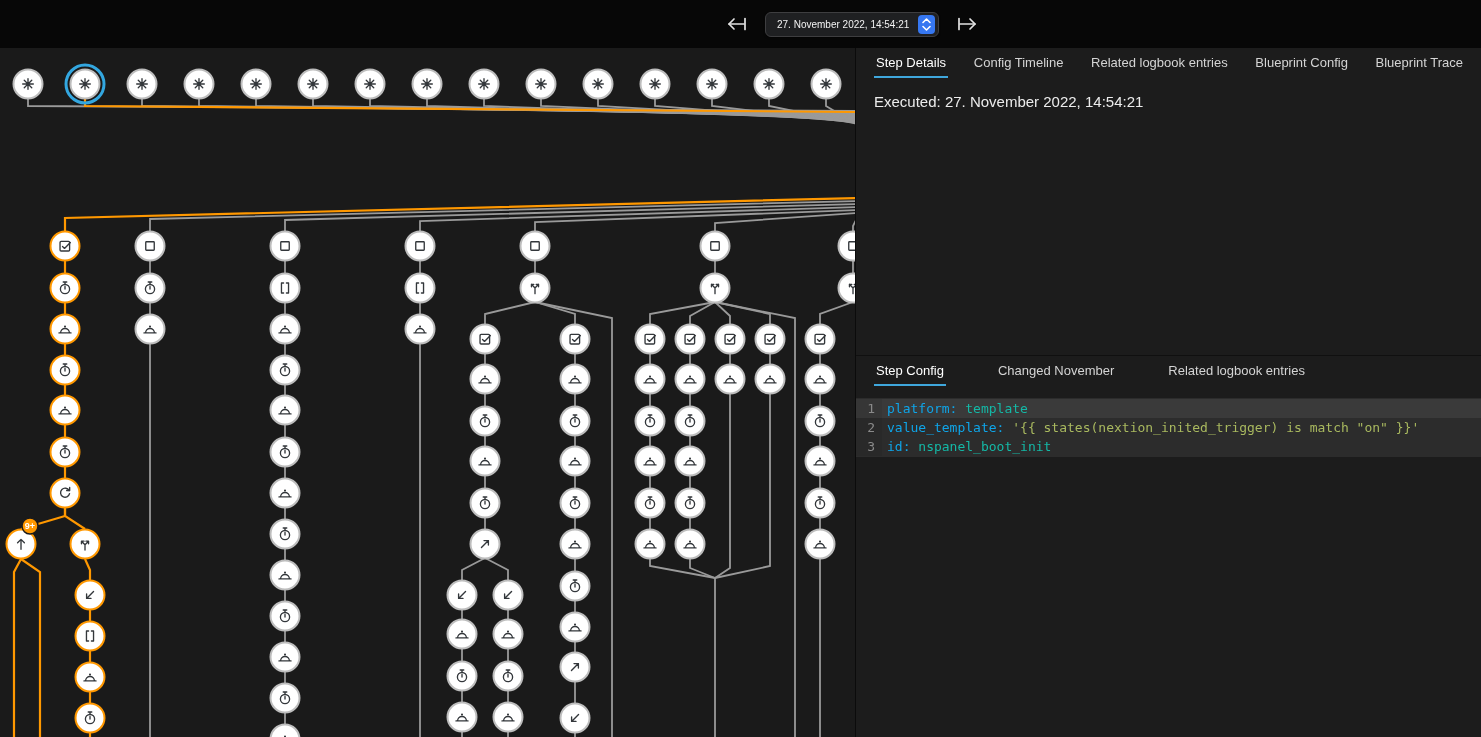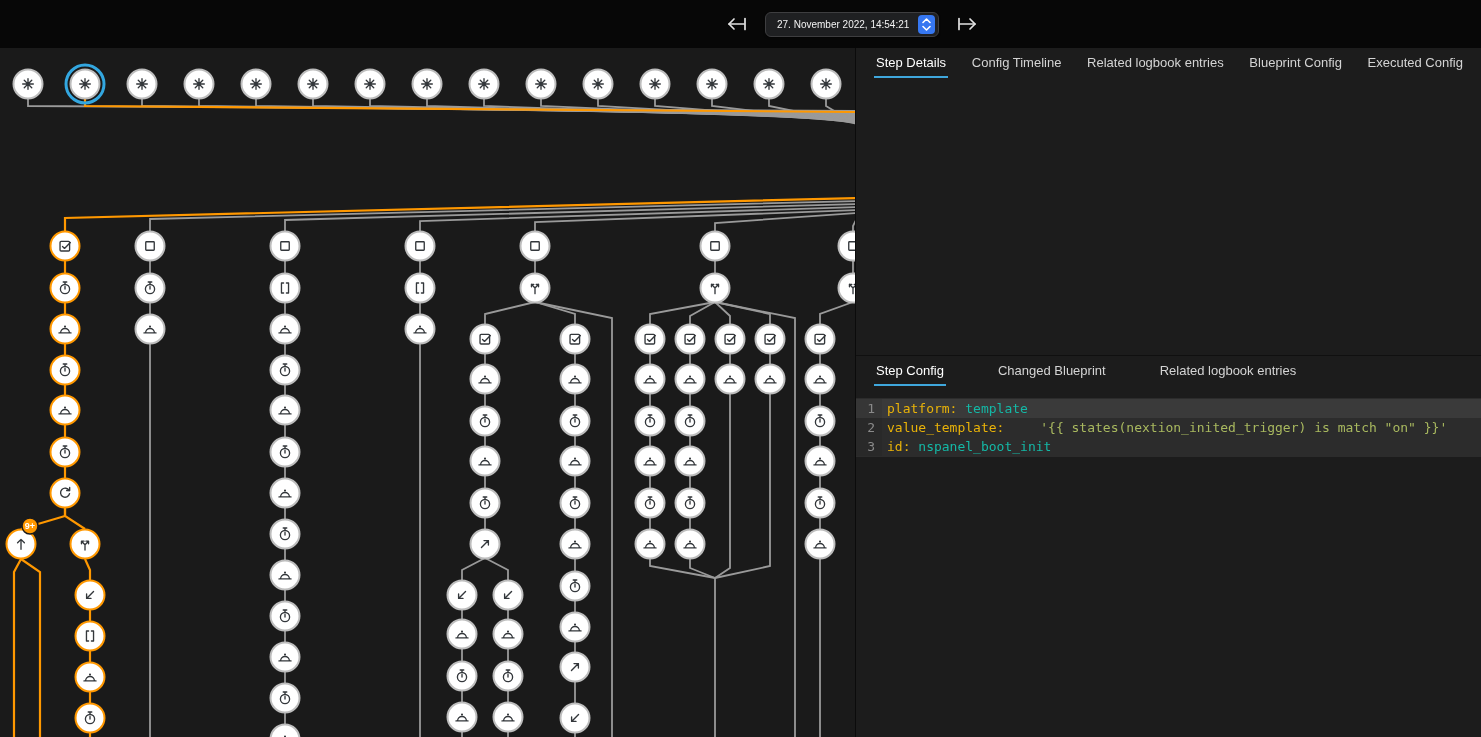--- a/index.html
+++ b/index.html
@@ -35,23 +35,23 @@
   .detail-top { height:307px; }
   .executed { color:#ececec; font-size:15px; padding:15px 18px; }
   .sub-block { border-top:1px solid #101010; flex:1; display:flex; flex-direction:column; }
 
   
   .code-wrap { margin-top:12px; background:#2c2c2c; font-family:"DejaVu Sans Mono", monospace; font-size:13px; line-height:19px; padding:1px 0; }
   .code-row { display:flex; }
   .code-row.hl { background:#3a3a3a; }
   .gutter { width:26px; text-align:right; padding-right:7px; color:#8a8a8a; flex-shrink:0; user-select:none; background:rgba(0,0,0,0.06); }
   .code-text { padding-left:5px; white-space:pre; }
-  .key { color:#eab308; }
+  .key { color:#0ea5e9; }
   .plain { color:#14b8a6; }
-  .string { color:#a9b95f;margin-left:28px; }
+  .string { color:#a9b95f; }
 </style>
 </head>
 <body>
 
 <div class="app">
 
   <header class="topbar">
     <div class="topbar-center">
       <button class="nav-btn">
         <svg width="22" height="14" viewBox="0 0 22 14">
@@ -650,27 +650,28 @@
         </svg>
     </div>
 
     <div class="details-pane">
       <div class="detail-top">
         <nav class="tabs top-tabs" id="top-tabs">
             <div class="tab active">Step Details</div>
             <div class="tab">Config Timeline</div>
             <div class="tab">Related logbook entries</div>
             <div class="tab">Blueprint Config</div>
-            <div class="tab">Executed Config</div>
+            <div class="tab">Blueprint Trace</div>
           </nav>
+        <div class="executed">Executed: 27. November 2022, 14:54:21</div>
       </div>
       <div class="sub-block">
         <nav class="tabs sub-tabs" id="sub-tabs">
             <div class="tab active">Step Config</div>
-            <div class="tab">Changed Blueprint</div>
+            <div class="tab">Changed November</div>
             <div class="tab">Related logbook entries</div>
           </nav>
         <div class="code-wrap" id="code-wrap">
             <div class="code-row hl">
               <span class="gutter">1</span>
               <span class="code-text"><span class="key">platform:</span><span class="plain"> template</span></span>
             </div>
             <div class="code-row">
               <span class="gutter">2</span>
               <span class="code-text"><span class="key">value_template:</span><span class="plain"> </span><span class="string">'{{ states(nextion_inited_trigger) is match "on" }}'</span></span>

